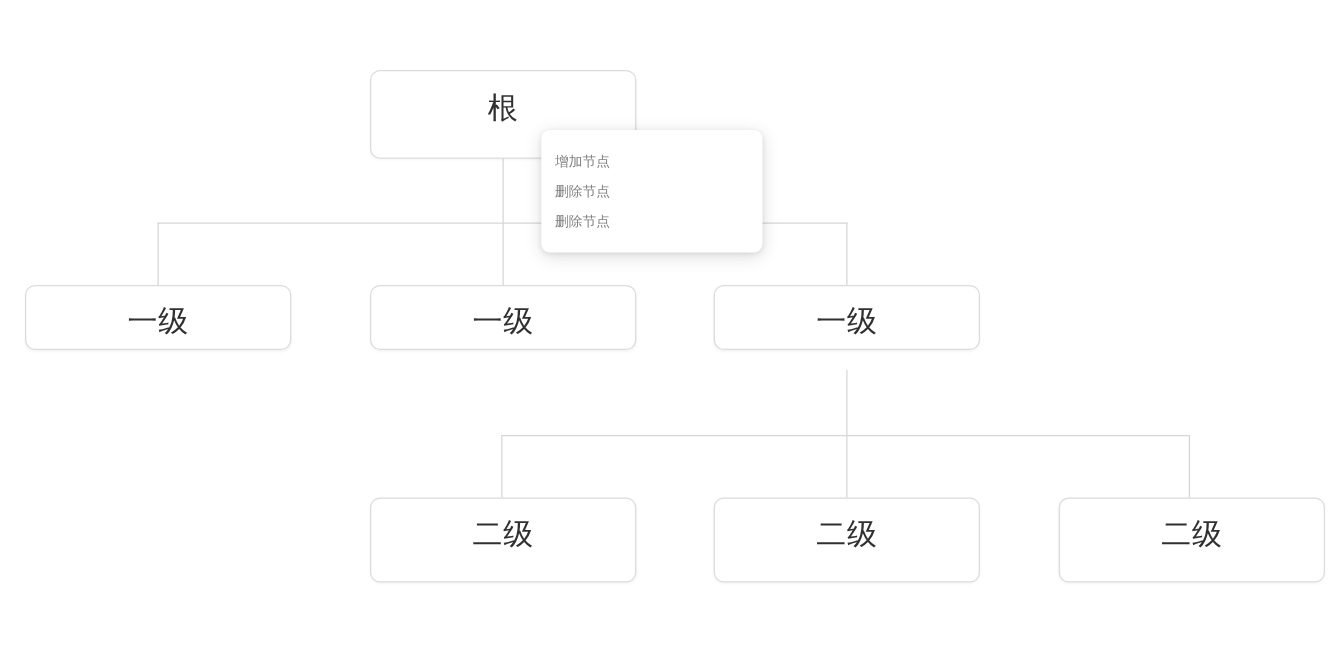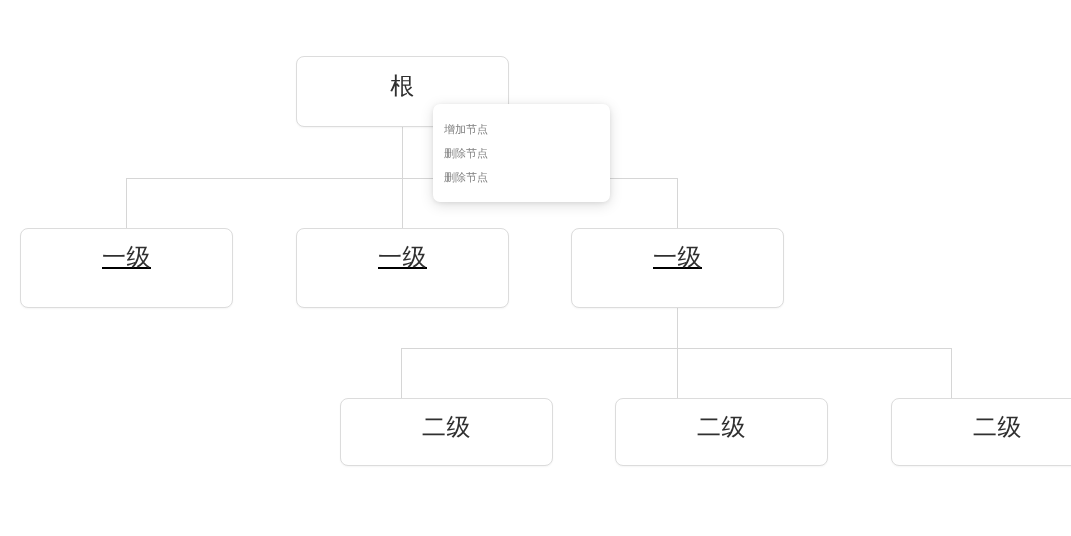--- a/index.html
+++ b/index.html
@@ -50,31 +50,31 @@
   
   .node.root {
     left: 296px; top: 56px;
     width: 213px; height: 71px;
   }
   .node.root .node-label { padding-top: 17px; }
 
   
   .node.lvl1 {
     top: 228px;
-    width: 213px; height: 80px; text-decoration: underline;
+    width: 213px; height: 52px;
   }
   .node.lvl1 .node-label { padding-top: 16px; }
   .node.lvl1-a { left: 20px; }
   .node.lvl1-b { left: 296px; }
   .node.lvl1-c { left: 571px; }
 
   
   .node.lvl2 {
     top: 398px;
-    width: 213px; height: 68px; margin-left: 44px;
+    width: 213px; height: 68px;
   }
   .node.lvl2 .node-label { padding-top: 16px; }
   .node.lvl2-a { left: 296px; }
   .node.lvl2-b { left: 571px; }
   .node.lvl2-c { left: 847px; }
 
   
   #context-menu {
     position: absolute;
     left: 433px; top: 104px;

